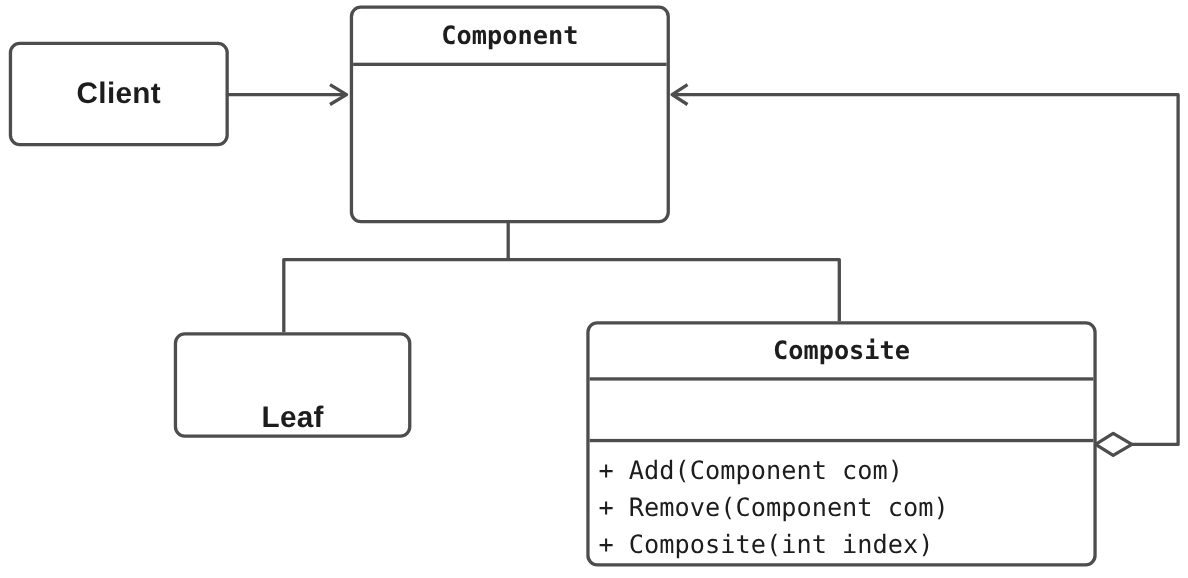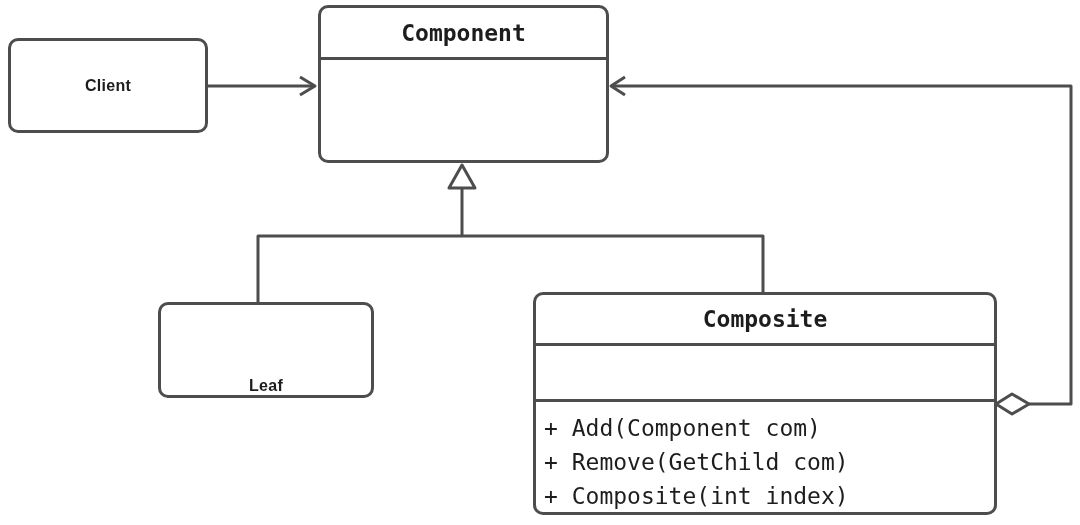--- a/index.html
+++ b/index.html
@@ -38,42 +38,42 @@
     border: 3px solid var(--stroke);
     border-radius: 10px;
     background: var(--bg);
   }
   .simple-class {
     display: flex;
     align-items: center;
     justify-content: center;
     font-family: "Liberation Sans", sans-serif;
     font-weight: 700;
-    font-size: 16px;
+    font-size: 27px;
     letter-spacing: 0.3px;
   }
   .class-title {
     display: flex;
     align-items: center;
     justify-content: center;
     font-weight: 700;
     font-size: 23px;
   }
   .compartment {
     border-top: 3px solid var(--stroke);
   }
   .methods {
     font-size: 23px;
     line-height: 34px;
     padding-left: 8px;
   }
   
   .client { left: 8px; top: 38px; width: 200px; height: 95px; }
   
-  .component { left: 318px; top: 5px; width: 291px; height: 158px; }
+  .component { left: 318px; top: 5px; width: 291px; height: 198px; }
   .component .class-title { height: 49px; }
   .component .empty-compartment { height: 56px; }
   .component .methods { height: 47px; padding-top: 6px; }
   
   .leaf { left: 158px; top: 302px; width: 216px; height: 96px; align-items: flex-end; }
   
   .composite { left: 533px; top: 292px; width: 464px; height: 223px; }
   .composite .class-title { height: 48px; }
   .composite .empty-compartment { height: 56px; }
   .composite .methods { height: 135px; padding-top: 9px; }
@@ -114,18 +114,18 @@
 
   <div class="uml-class simple-class leaf">
     <span>Leaf</span>
   </div>
 
   <div class="uml-class composite">
     <div class="class-title">Composite</div>
     <div class="compartment empty-compartment"></div>
     <div class="compartment methods">
       <div>+ Add(Component com)</div>
-      <div>+ Remove(GetChild com)</div>
+      <div>+ Remove(Component com)</div>
       <div>+ Composite(int index)</div>
     </div>
   </div>
 
 </div>
 
 </body></html>

